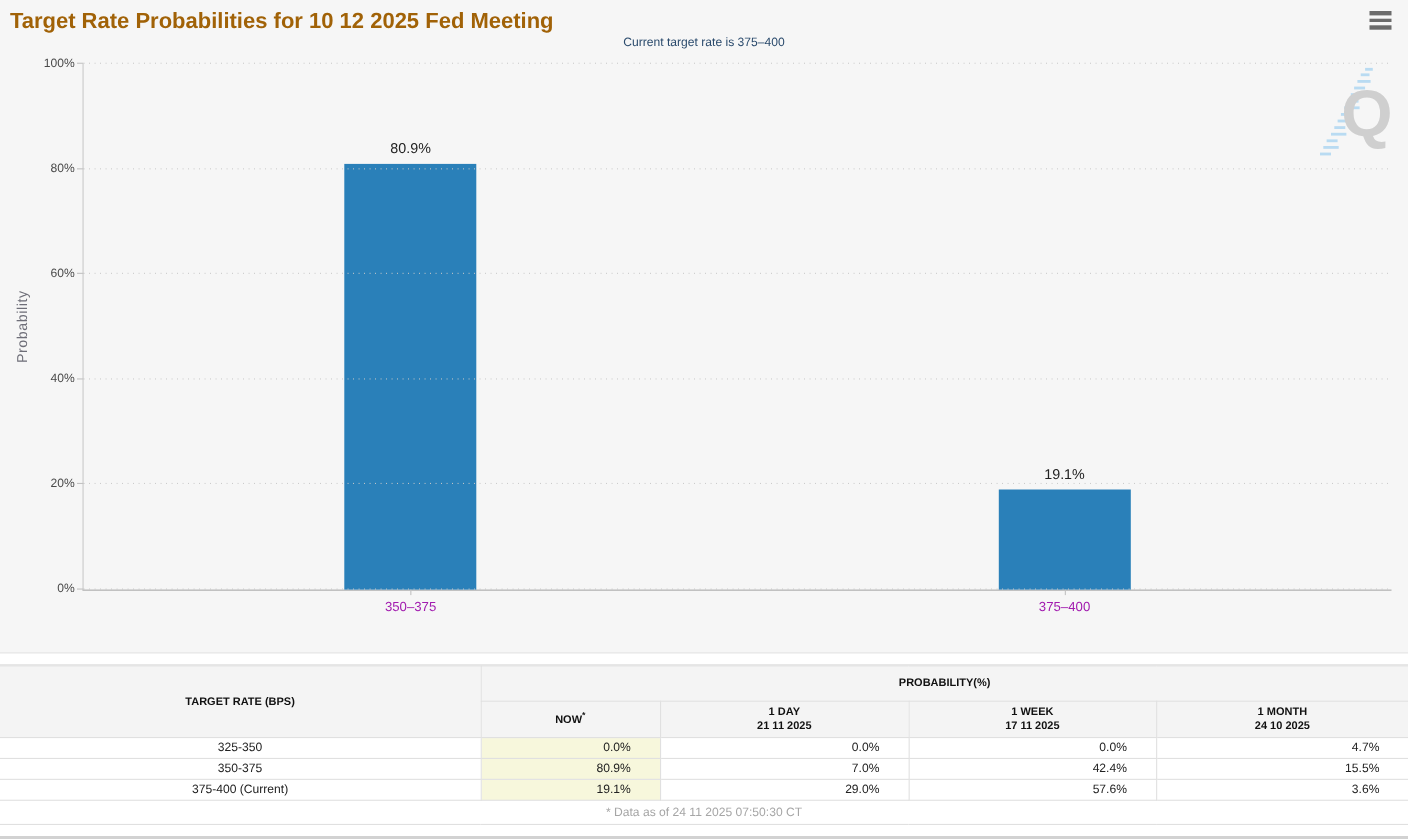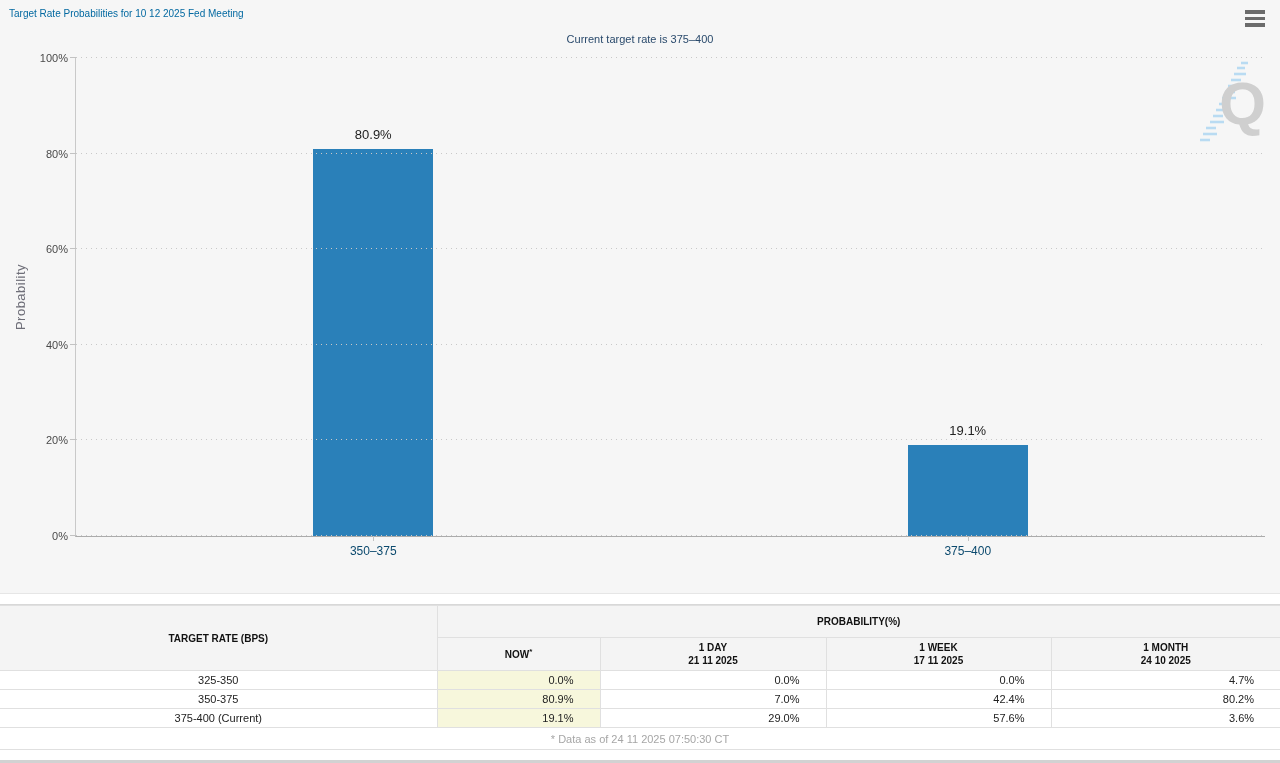--- a/index.html
+++ b/index.html
@@ -2,21 +2,21 @@
 <html><head>
 <meta charset="utf-8">
 <style>
   * { margin:0; padding:0; box-sizing:border-box; }
   body { font-family:"Liberation Sans", sans-serif; background:#fff; }
   .page { position:relative; width:1280px; height:763px; background:#fff; overflow:hidden; }
 
   
   .chart-module { position:absolute; top:0; left:0; width:1280px; height:594px;
                   background:#f6f6f6; border-bottom:1px solid #e6e6e6; }
-  .chart-title { position:absolute; top:8px; left:9px; font-size:10px; font-weight:400; color:#0369a1; }
+  .chart-title { position:absolute; top:8px; left:9px; font-size:20px; font-weight:700; color:#a16207; }
   .menu-btn { position:absolute; top:10px; right:13px; width:22px; height:18px; cursor:pointer; }
   .menu-btn span { display:block; width:20px; height:3.5px; background:#6b6b6b; margin-bottom:3px; }
   .chart-subtitle { position:absolute; top:33px; left:0; width:100%; text-align:center;
                     font-size:11px; color:#2a4a6c; }
 
   .plot { position:absolute; left:75px; top:58px; width:1190px; height:479px;
           border-left:1px solid #c9c9c9; border-bottom:1px solid #ababab; }
   .gridline { position:absolute; left:0; width:100%; height:1px;
               background-image:linear-gradient(90deg,#c8c8c8 1px, transparent 1px);
               background-size:5px 1px; }
@@ -29,21 +29,21 @@
   .x-axis-title { position:absolute; left:75px; top:563px; width:1190px; text-align:center;
                   font-size:13px; color:#6e6e78; }
 
   .bar { position:absolute; bottom:0; width:120px; }
   .bar-0 { left:calc(25% - 60px); }
   .bar-1 { left:calc(75% - 60px); }
   .bar-label { position:absolute; width:120px; text-align:center; font-size:13px; color:#222; }
   .lbl-0 { left:calc(25% - 60px); }
   .lbl-1 { left:calc(75% - 60px); }
   .cat-label { position:absolute; top:calc(100% + 8px); width:140px; text-align:center;
-               font-size:12px; color:#0c4a6e; }
+               font-size:12px; color:#a21caf; }
   .cat-0 { left:calc(25% - 70px); }
   .cat-1 { left:calc(75% - 70px); }
   .xtick { position:absolute; top:100%; width:1px; height:5px; background:#c2c2c2; }
   .xtick-0 { left:25%; }
   .xtick-1 { left:75%; }
 
   .watermark { position:absolute; top:60px; right:12px; width:82px; height:85px; opacity:0.9; }
   .watermark .q-letter { position:absolute; right:2px; top:14px; font-size:60px; line-height:60px;
                          font-weight:bold; color:#cbcbcb; font-family:"Liberation Sans",sans-serif; }
   .watermark svg { position:absolute; left:0; top:0; }
@@ -174,21 +174,21 @@
           <td class="num-cell now-cell">0.0%</td>
           <td class="num-cell">0.0%</td>
           <td class="num-cell">0.0%</td>
           <td class="num-cell">4.7%</td>
         </tr>
         <tr>
           <td class="rate-cell">350-375</td>
           <td class="num-cell now-cell">80.9%</td>
           <td class="num-cell">7.0%</td>
           <td class="num-cell">42.4%</td>
-          <td class="num-cell">80.2%</td>
+          <td class="num-cell">15.5%</td>
         </tr>
         <tr>
           <td class="rate-cell">375-400 (Current)</td>
           <td class="num-cell now-cell">19.1%</td>
           <td class="num-cell">29.0%</td>
           <td class="num-cell">57.6%</td>
           <td class="num-cell">3.6%</td>
         </tr>
         <tr class="foot-row">
           <td colspan="5">* Data as of 24 11 2025 07:50:30 CT</td>

